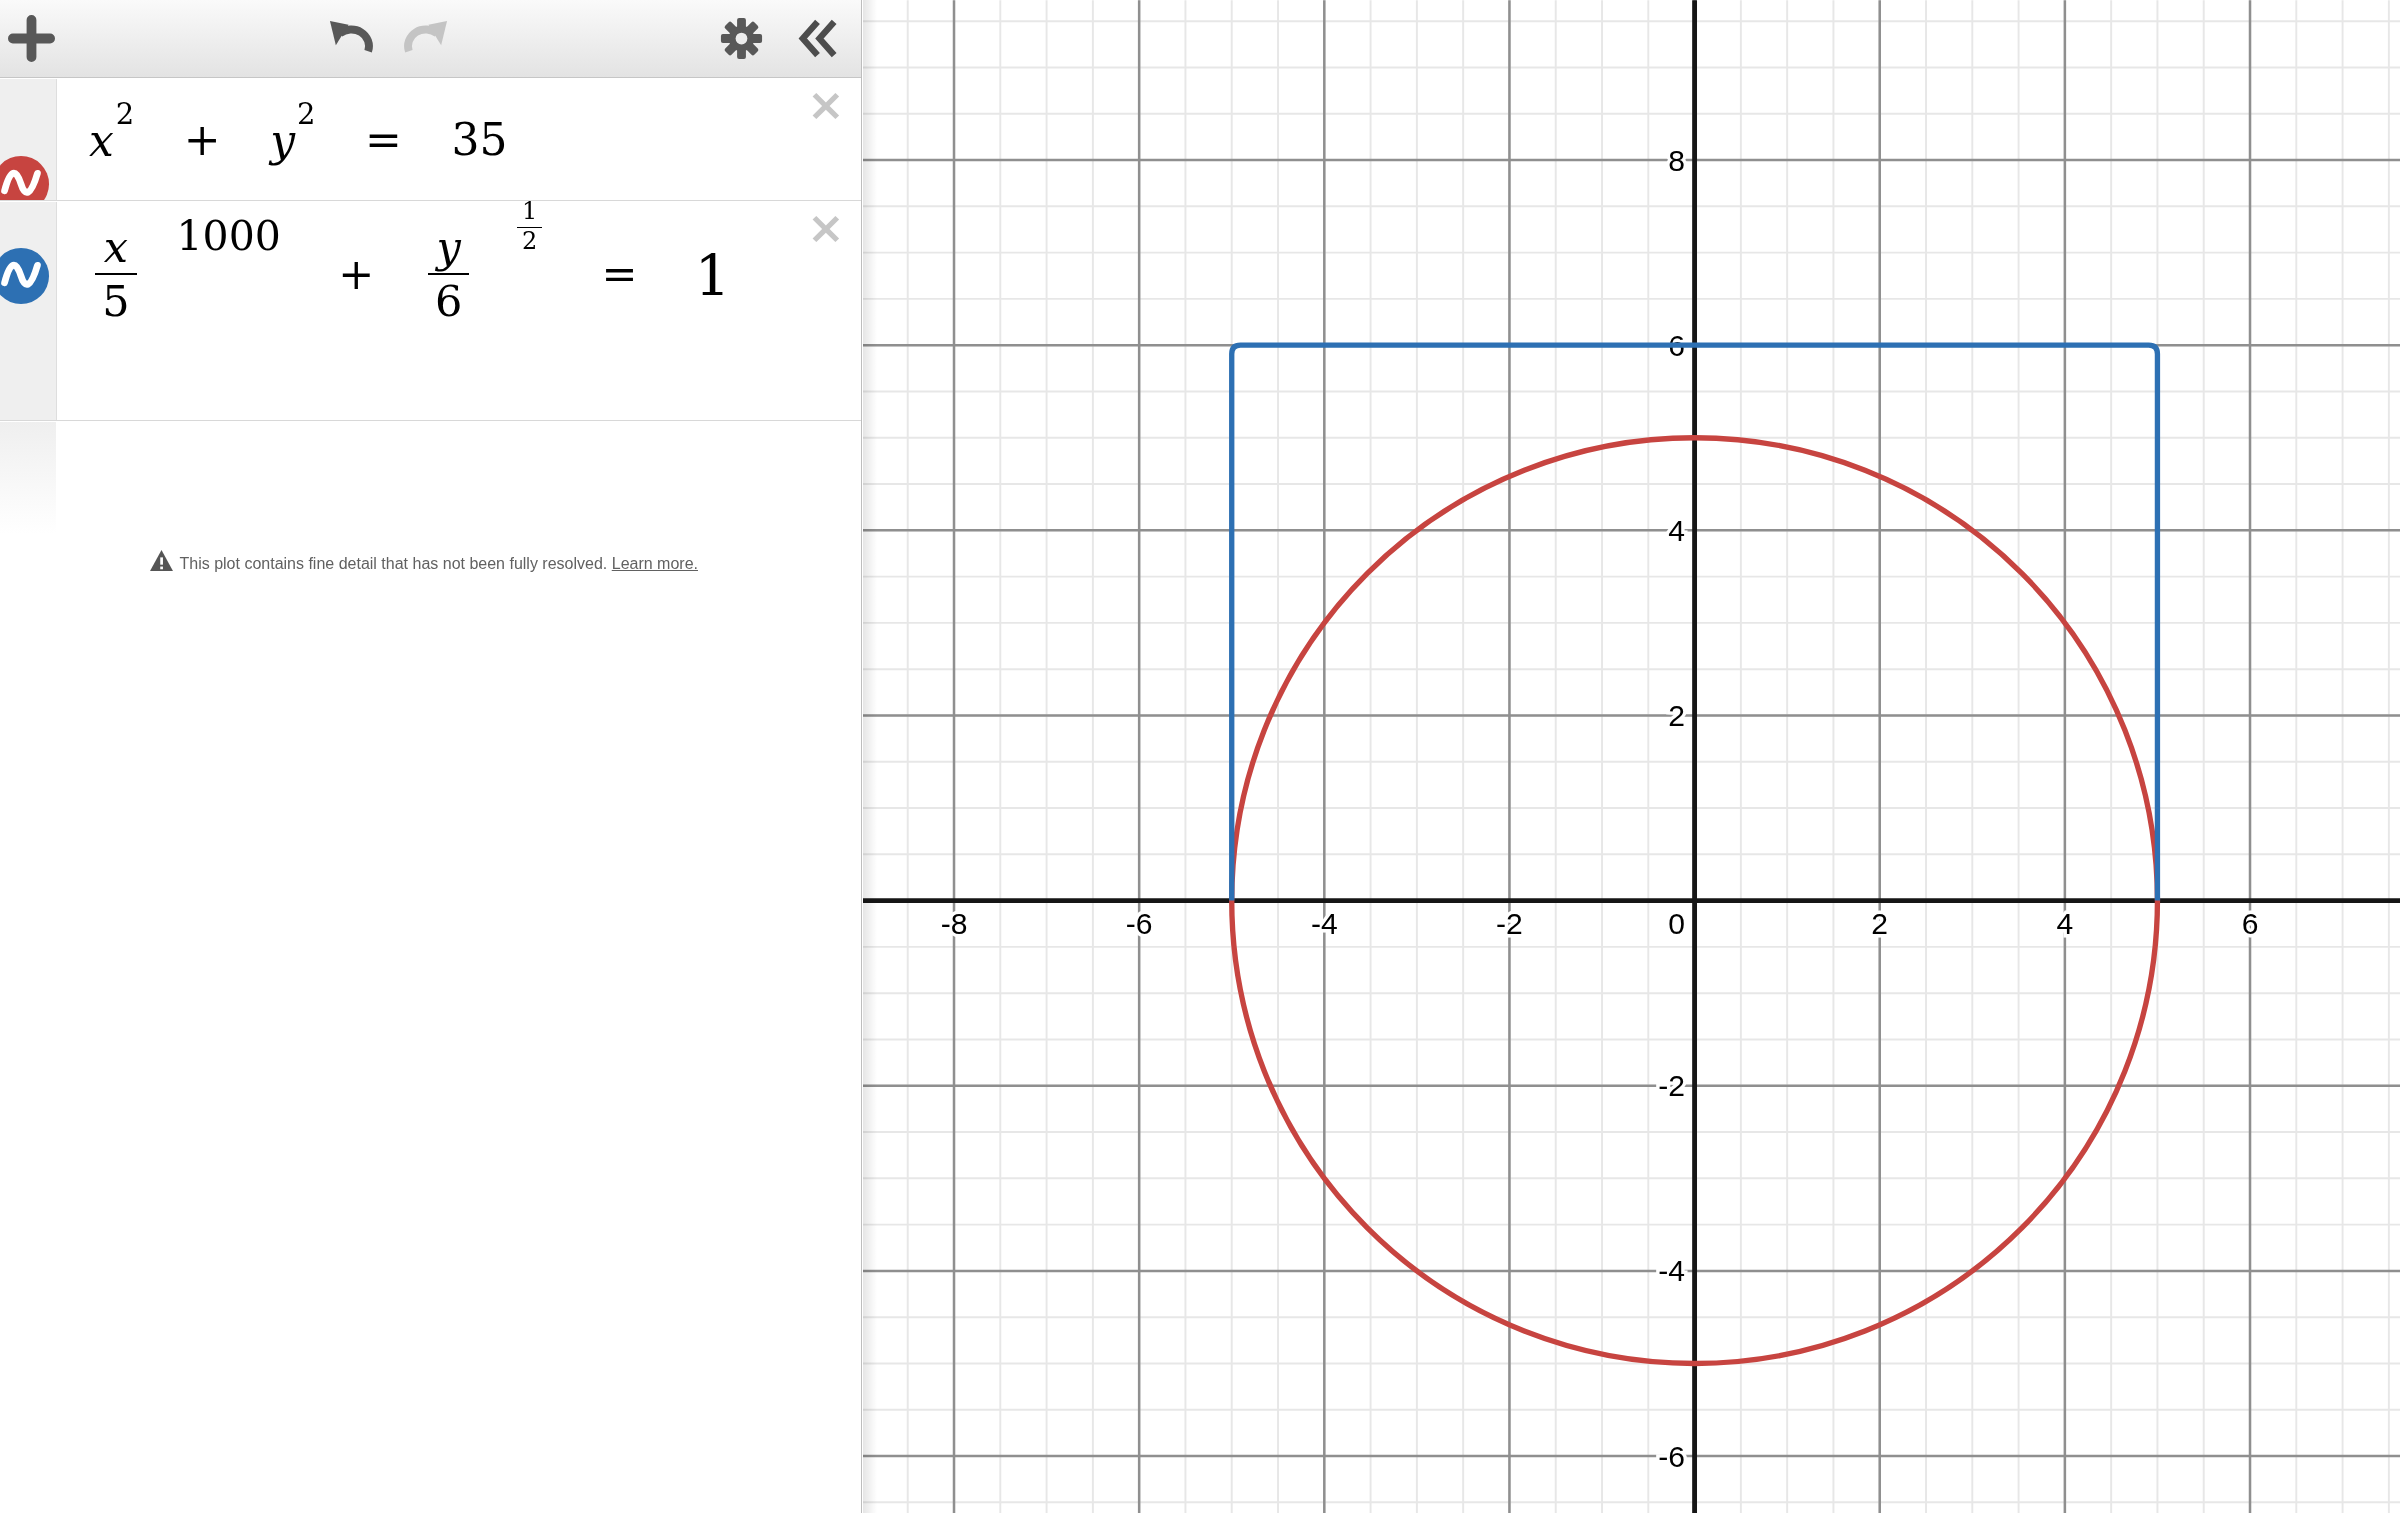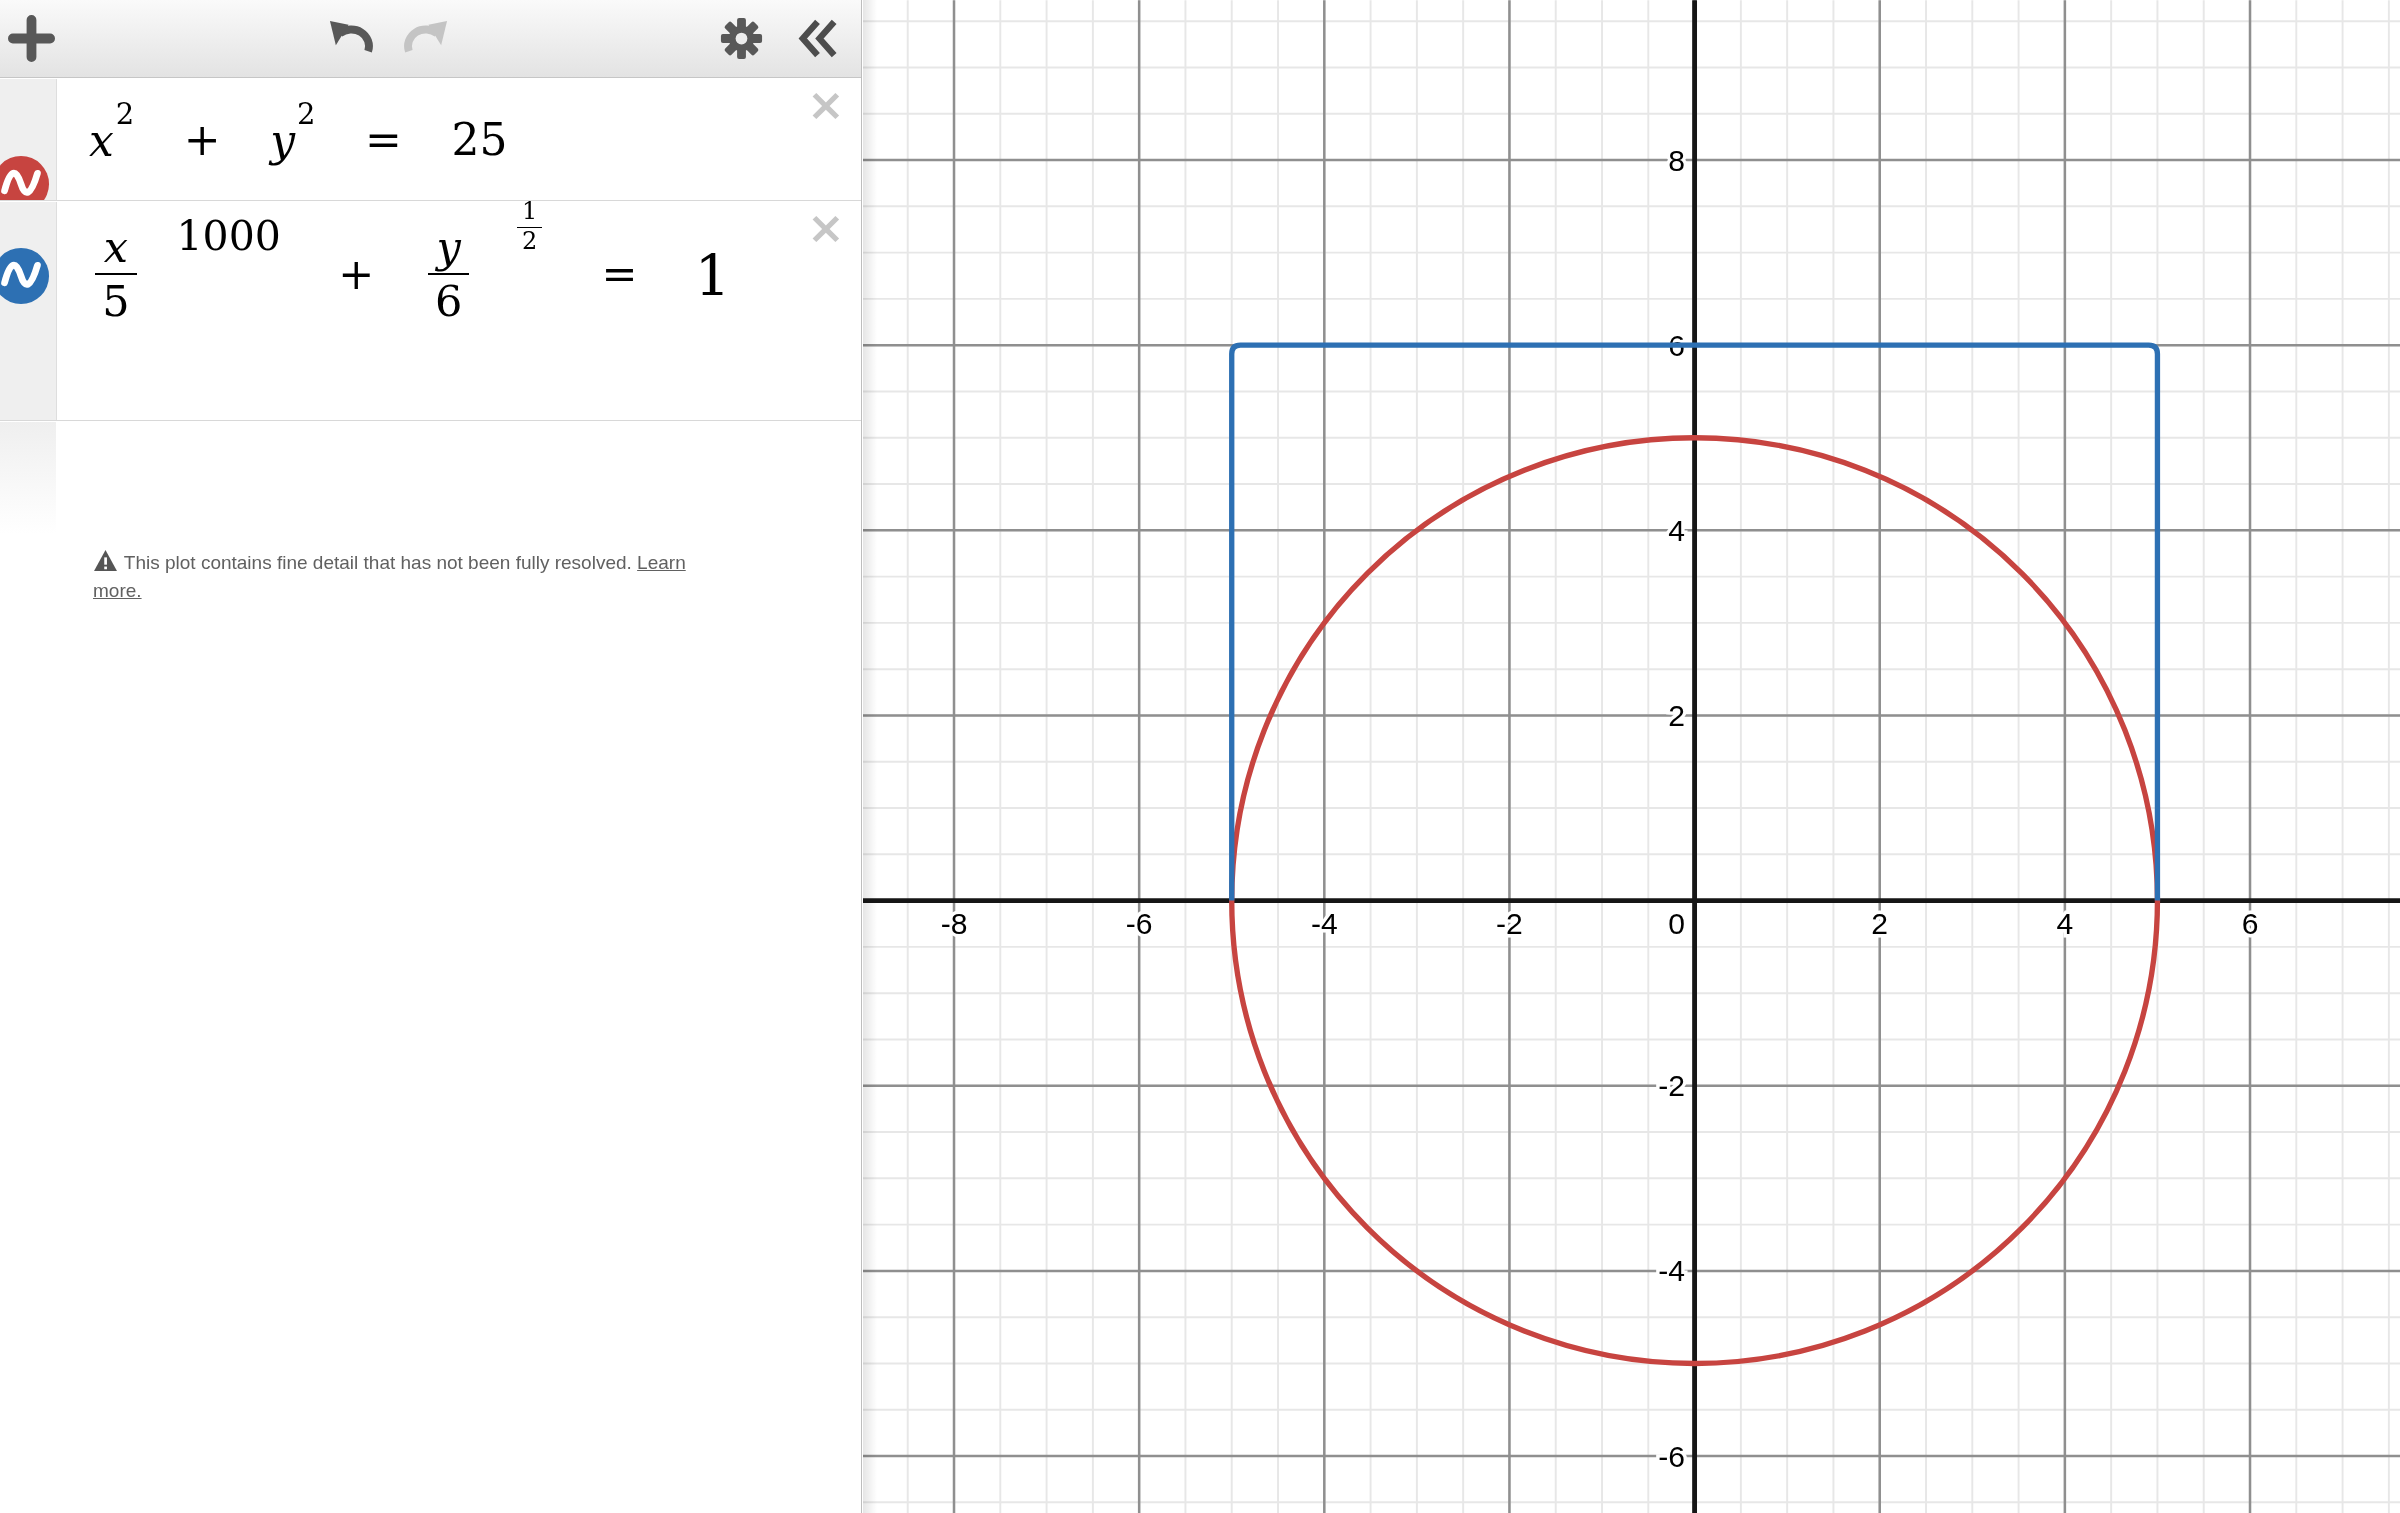--- a/index.html
+++ b/index.html
@@ -47,21 +47,21 @@
   .frac{display:inline-flex;flex-direction:column;align-items:center;line-height:1.12;}
   .frac .num{border-bottom:2.9px solid #000;padding:0 8.7px 1.9px;}
   .frac .den{padding-top:1.9px;}
   .exp-big{font-size:41px;align-self:flex-start;margin:-7.8px 3.9px 0 3.9px;line-height:1;}
   .exp-frac{display:inline-flex;flex-direction:column;align-items:center;font-size:24px;line-height:1.15;
     align-self:flex-start;margin:-25px 5.8px 0 11.6px;}
   .exp-frac .efn{border-bottom:1.9px solid #000;padding:0 4.9px 1px;}
   .eq2 .op{margin:0 17.5px;}
   .rhs-big{font-size:56px;line-height:1;margin-left:3.9px;transform:translateY(1.9px);}
   
-  .warning{position:absolute;left:93px;top:347px;width:611px;font-size:19px;line-height:28px;color:#616161;}
+  .warning{position:absolute;left:87px;top:347px;width:611px;font-size:16px;line-height:28px;color:#616161;text-align:right;}
   .warning svg{vertical-align:-2.9px;margin-right:5.8px;}
   .warning a{color:#616161;text-decoration:underline;cursor:pointer;}
 </style>
 </head>
 <body>
 
 <div class="panel">
 
   <div class="toolbar">
     <button class="tb-btn tb-add">
@@ -105,21 +105,21 @@
       <svg class="expr-icon" width="58" height="58" viewBox="-30 -30 60 60">
         <circle r="29" fill="#c74440"></circle>
         <path d="M-17 7 C -11 -16, -5 -16, 0 0 C 4 13, 10 13, 17 -11" stroke="#fff" stroke-width="7" fill="none" stroke-linecap="round"></path>
       </svg>
     </div>
     <div class="eq eq1">
       <span><span class="var">x</span><sup>2</sup></span>
       <span class="op">+</span>
       <span><span class="var">y</span><sup>2</sup></span>
       <span class="op">=</span>
-      <span>25</span>
+      <span>35</span>
     </div>
     <button class="close-btn">×</button>
   </div>
 
   <div class="row row2">
     <div class="gutter">
       <svg class="expr-icon" width="58" height="58" viewBox="-30 -30 60 60">
         <circle r="29" fill="#2d70b3"></circle>
         <path d="M-17 7 C -11 -16, -5 -16, 0 0 C 4 13, 10 13, 17 -11" stroke="#fff" stroke-width="7" fill="none" stroke-linecap="round"></path>
       </svg>

